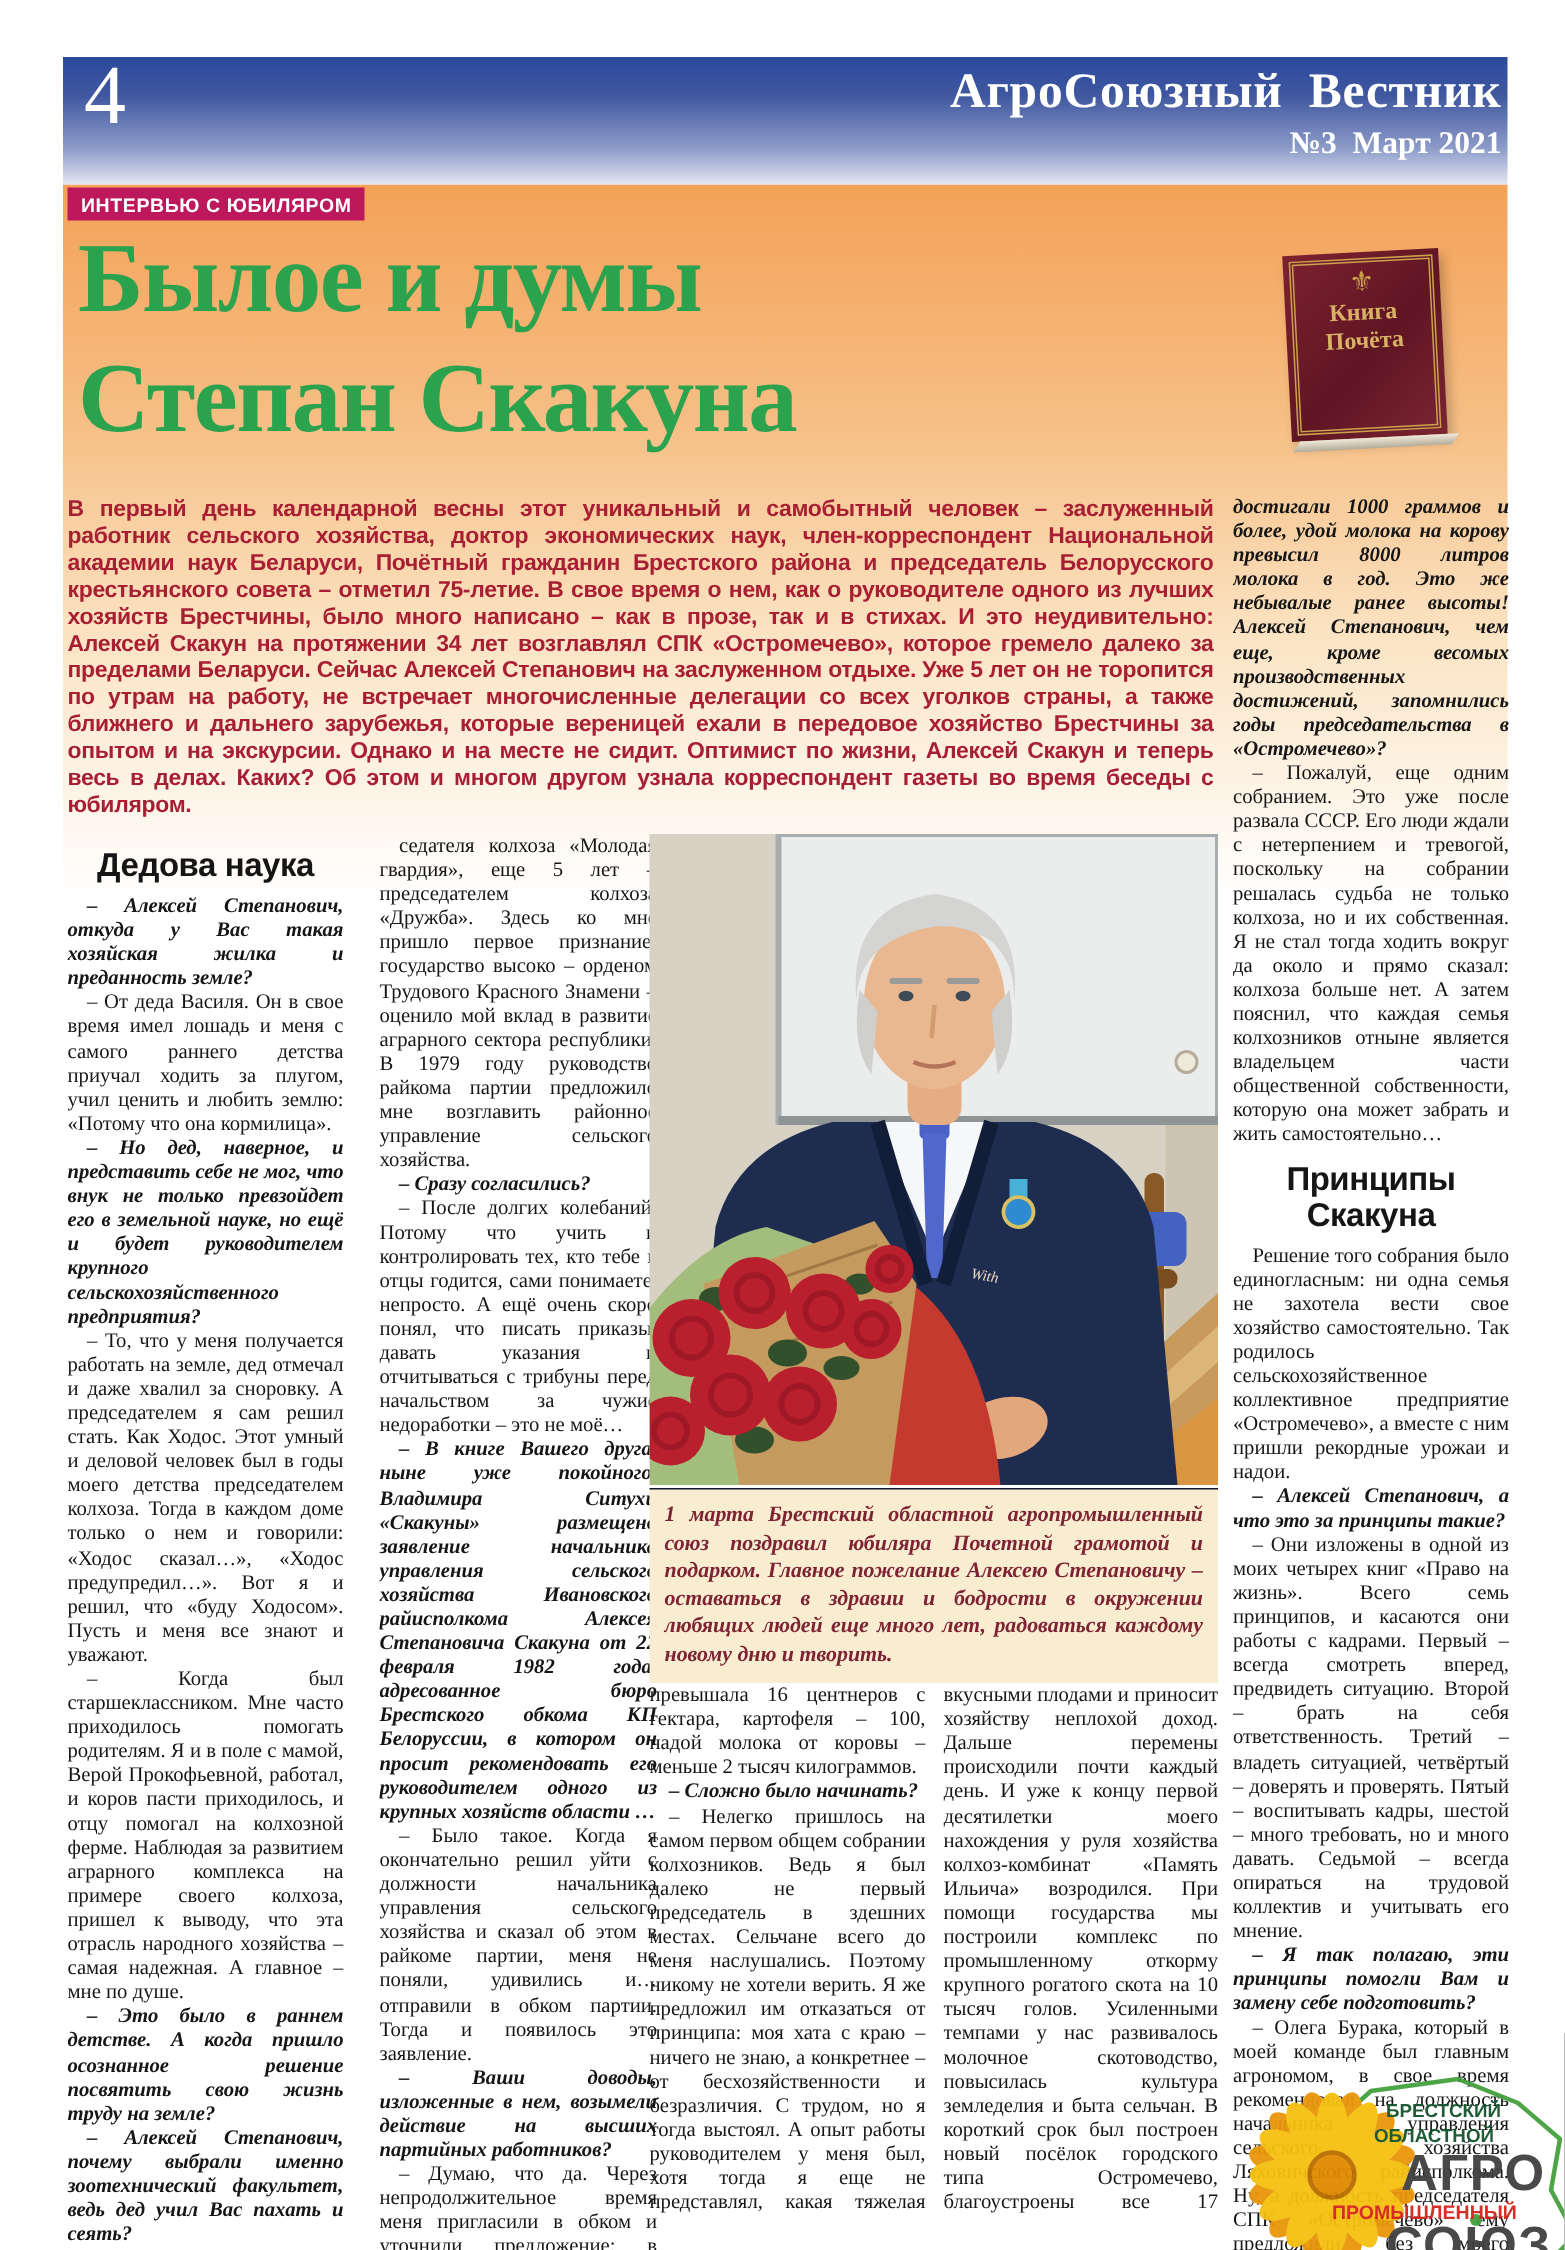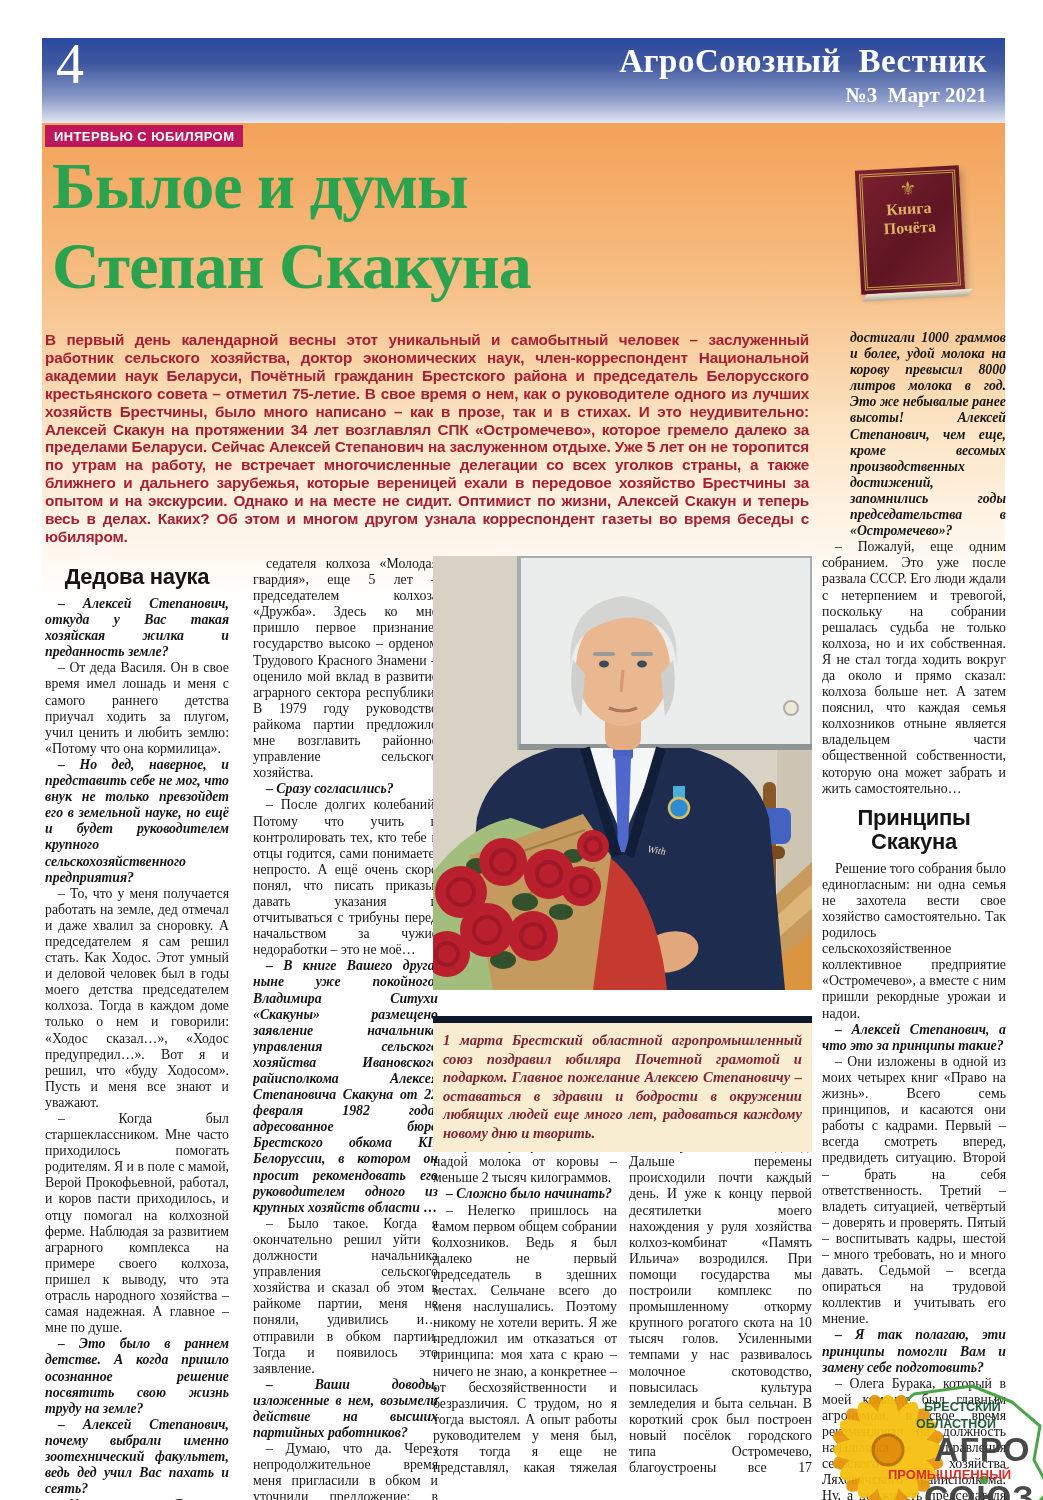--- a/index.html
+++ b/index.html
@@ -2,21 +2,21 @@
 <html><head>
 <meta charset="utf-8">
 <style>
   html,body{margin:0;padding:0;background:#888;}
   .page{position:relative;width:1043px;height:1500px;background:#fff;overflow:hidden;margin:0 auto;
         font-family:"Liberation Serif",serif;}
   
   .header-bar{position:absolute;left:42px;top:38px;width:963px;height:85px;
       background:linear-gradient(180deg,#2b4a9e 0%,#3f579f 30%,#8d9cc9 72%,#e3e7f3 100%);}
   .page-num{position:absolute;left:14px;top:-4px;color:#fff;font:56px/60px "Liberation Serif",serif;}
-  .masthead{position:absolute;right:18px;top:4px;text-align:right;color:#fff;}
+  .masthead{position:absolute;right:4px;top:4px;text-align:right;color:#fff;}
   .mast-title{font:bold 33px/38px "Liberation Serif",serif;letter-spacing:.5px;}
   .mast-issue{font:bold 21px/26px "Liberation Serif",serif;margin-top:2px;}
   .orange-band{position:absolute;left:42px;top:123px;width:963px;height:475px;
       background:linear-gradient(180deg,#f3a258 0%,#f6bd82 32%,#fbe4c4 64%,#ffffff 100%);}
   .rubric{position:absolute;left:45px;top:125px;background:#be185d;color:#fff;
       font:bold 13px/13px "Liberation Sans",sans-serif;padding:5px 9px 4px;letter-spacing:.4px;}
   .title{position:absolute;left:52px;top:146px;color:#2ba24e;
       font:bold 66px/80px "Liberation Serif",serif;letter-spacing:-1px;}
   
   .book{position:absolute;left:858px;top:168px;width:104px;height:124px;transform:rotate(-3deg);
@@ -34,28 +34,28 @@
   
   .col{position:absolute;font:13.8px/16.1px "Liberation Serif",serif;color:#151515;}
   .col1{left:45px; top:556px;width:184px;height:944px;overflow:hidden;}
   .col2{left:253px;top:556px;width:185px;height:944px;overflow:hidden;}
   .col3{left:433px;top:1106px;width:184px;height:374px;overflow:hidden;}
   .col4{left:629px;top:1106px;width:183px;height:374px;overflow:hidden;}
   .col5{left:822px;top:330px;width:184px;height:1170px;overflow:hidden;}
   .par{text-align:justify;}
   .par.p{text-indent:13px;}
   .par.q{font-weight:bold;font-style:italic;text-indent:13px;}
-  .par.qc{font-weight:bold;font-style:italic;margin-left:28px;}
+  .par.qc{font-weight:bold;font-style:italic;}
   .par.h{font:bold 22px/24px "Liberation Sans",sans-serif;letter-spacing:-.3px;
          text-align:center;margin:9px 0 7px;text-indent:0;}
   
   .photo{position:absolute;left:433px;top:556px;width:379px;height:434px;overflow:hidden;background:#d8d2c4;}
   .caption{position:absolute;left:433px;top:992px;width:379px;box-sizing:border-box;
-      background:#f8ecd1;border-top:7px solid #0f172a;padding:8px 10px 9px;color:#7d2333;
-      font:italic bold 14.6px/18.6px "Liberation Serif",serif;text-align:justify;margin-top:24px;}
+      background:#f8ecd1;border-top:1px solid #0f172a;padding:8px 10px 9px;color:#7d2333;
+      font:italic bold 14.6px/18.6px "Liberation Serif",serif;text-align:justify;}
   
   .logo{position:absolute;left:836px;top:1376px;width:212px;height:170px;opacity:.95;}
   .logo .lg-small{position:absolute;font:bold 12.5px/14px "Liberation Sans",sans-serif;color:#14532d;white-space:nowrap;}
   .logo .lg-big{position:absolute;font:bold 34px/34px "Liberation Sans",sans-serif;color:#404040;letter-spacing:1px;white-space:nowrap;}
   .logo .lg-mid{position:absolute;font:bold 13px/14px "Liberation Sans",sans-serif;color:#d5231c;white-space:nowrap;}
   .lg-top1{left:88px;top:24px;} .lg-top2{left:80px;top:41px;}
   .lg-big1{left:98px;top:56px;} .lg-mid1{left:52px;top:92px;} .lg-big2{left:88px;top:104px;}
   .sunflower{position:absolute;left:-8px;top:14px;}
   .brestmap{position:absolute;left:18px;top:4px;}
 </style>

